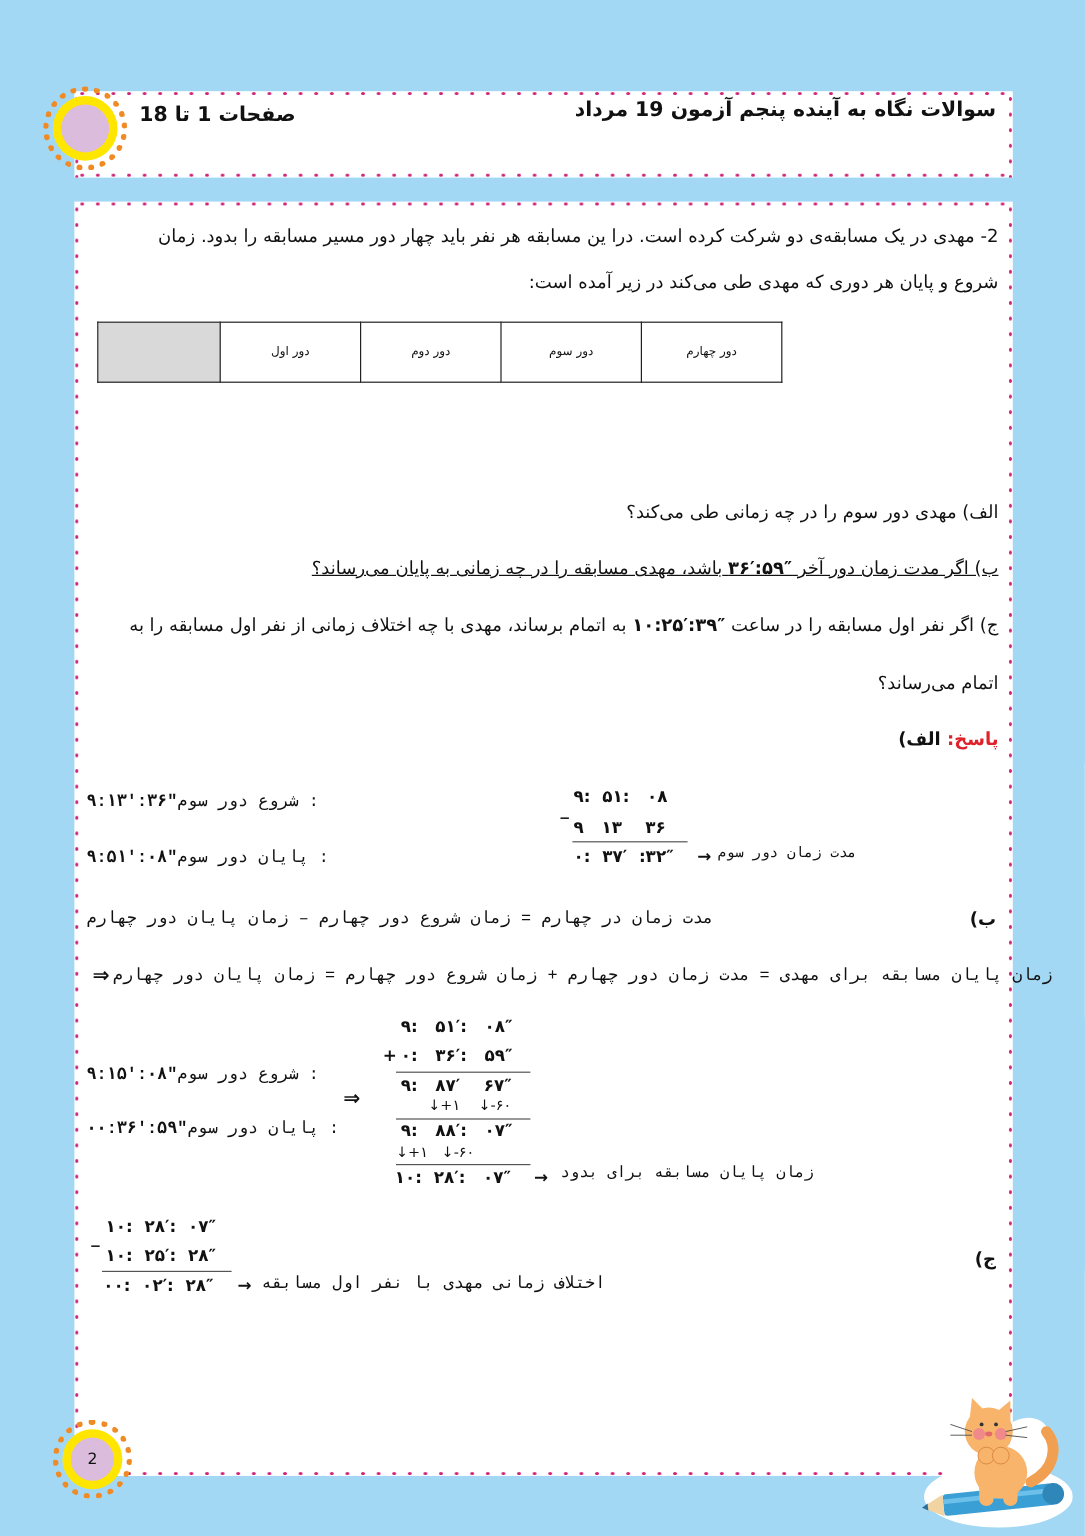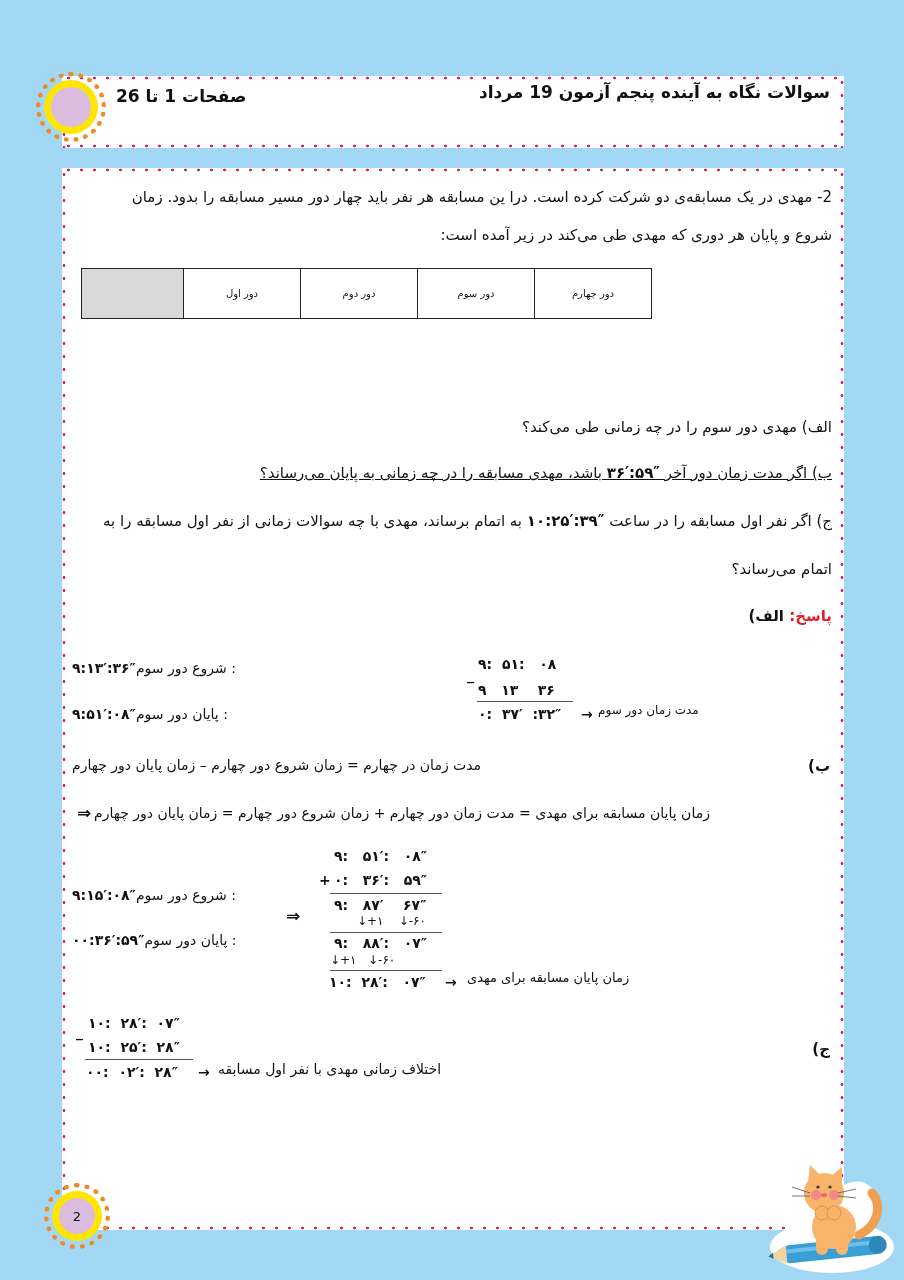--- a/index.html
+++ b/index.html
@@ -39,35 +39,35 @@
   table.rounds td.gray { background:#d9d9d9; }
   .c0 { width:99px; } .c1 { width:114px; } .c2 { width:114px; } .c3 { width:114px; } .c4 { width:114px;margin-left:28px; }
   .num { font-weight:bold; direction:ltr; unicode-bidi:isolate; }
 
   .red { color:#e0202a; font-weight:bold; }
   .bold { font-weight:bold; }
 
   .calc { position:absolute; font-size:14px; font-weight:bold; direction:ltr; white-space:pre; line-height:20px; }
   .rule { position:absolute; height:1.3px; background:#555; }
   .small { font-size:12px; font-weight:normal; }
-  .lbl { position:absolute; font-size:13px; direction:rtl; white-space:nowrap; }
+  .lbl { position:absolute; font-size:13px; direction:rtl; white-space:nowrap;font-family:Liberation Mono, monospace; }
 
   .cat { position:absolute; left:764px; top:1165px; width:130px; height:110px; }
 </style>
 </head>
 <body>
 
 <div class="box header-box"></div>
 <div class="badge badge-top">
   <div class="ring"></div>
     <div class="yellow"></div>
     <div class="inner"></div>
 </div>
 <div class="hdr-title">سوالات نگاه به آینده پنجم آزمون 19 مرداد</div>
-<div class="hdr-pages">صفحات 1 تا 26</div>
+<div class="hdr-pages">صفحات 1 تا 18</div>
 
 <div class="box main-box"></div>
 
 <div class="p" style="top:176px;margin-top:12px;">2- مهدی در یک مسابقه‌ی دو شرکت کرده است. درا ین مسابقه هر نفر باید چهار دور مسیر مسابقه را بدود. زمان</div>
 <div class="p" style="top:226px;">شروع و پایان هر دوری که مهدی طی می‌کند در زیر آمده است:</div>
 
 <table class="rounds">
   <tbody>
       <tr>
     <td class="c0 gray"></td>
@@ -81,21 +81,21 @@
 
 <div class="p" style="top:418px;">الف) مهدی دور سوم را در چه زمانی طی می‌کند؟</div>
 <div class="p" style="top:464px;text-decoration:underline;">
   <span>ب) اگر مدت زمان دور آخر</span>
   <span class="num">۳۶′:۵۹″</span>
   <span>باشد، مهدی مسابقه را در چه زمانی به پایان می‌رساند؟</span>
 </div>
 <div class="p" style="top:512px;">
   <span>ج) اگر نفر اول مسابقه را در ساعت</span>
   <span class="num">۱۰:۲۵′:۳۹″</span>
-  <span>به اتمام برساند، مهدی با چه سوالات زمانی از نفر اول مسابقه را به</span>
+  <span>به اتمام برساند، مهدی با چه اختلاف زمانی از نفر اول مسابقه را به</span>
 </div>
 <div class="p" style="top:560px;">اتمام می‌رساند؟</div>
 
 <div class="p bold" style="top:607px;">
   <span class="red">پاسخ:</span><span> الف)</span>
 </div>
 
 <div class="lbl" style="left:72px; top:660px; font-size:14px;">
   <span>: شروع دور سوم</span><span class="num">۹:۱۳′:۳۶″</span>
 </div>
@@ -128,21 +128,21 @@
 <div class="calc" style="left:334px; top:870px;">۰:   ۳۶′:   ۵۹″</div>
 <div class="rule" style="left:330px; top:893px; width:112px;"></div>
 <div class="calc" style="left:334px; top:895px;">۹:   ۸۷′    ۶۷″</div>
 <div class="calc small" style="left:334px; top:911px;">      ↓+۱    ↓-۶۰</div>
 <div class="rule" style="left:330px; top:932px; width:112px;"></div>
 <div class="calc" style="left:334px; top:933px;">۹:   ۸۸′:   ۰۷″</div>
 <div class="calc small" style="left:330px; top:950px;">↓+۱   ↓-۶۰</div>
 <div class="rule" style="left:330px; top:970px; width:112px;"></div>
 <div class="calc" style="left:329px; top:972px;">۱۰:  ۲۸′:   ۰۷″</div>
 <div class="calc" style="left:445px; top:972px;">→</div>
-<div class="lbl" style="left:467px; top:970px;">زمان پایان مسابقه برای مهدی</div>
+<div class="lbl" style="left:467px; top:970px;">زمان پایان مسابقه برای بدود</div>
 
 <div class="p bold" style="top:1040px; right:74px;">ج)</div>
 <div class="calc" style="left:88px; top:1013px;">۱۰:  ۲۸′:  ۰۷″</div>
 <div class="calc" style="left:76px; top:1022px;">_</div>
 <div class="calc" style="left:88px; top:1037px;">۱۰:  ۲۵′:  ۲۸″</div>
 <div class="rule" style="left:85px; top:1059px; width:108px;"></div>
 <div class="calc" style="left:86px; top:1062px;">۰۰:  ۰۲′:  ۲۸″</div>
 <div class="calc" style="left:198px; top:1062px;">→</div>
 <div class="lbl" style="left:218px; top:1061px; font-size:14px;">اختلاف زمانی مهدی با نفر اول مسابقه</div>
 

